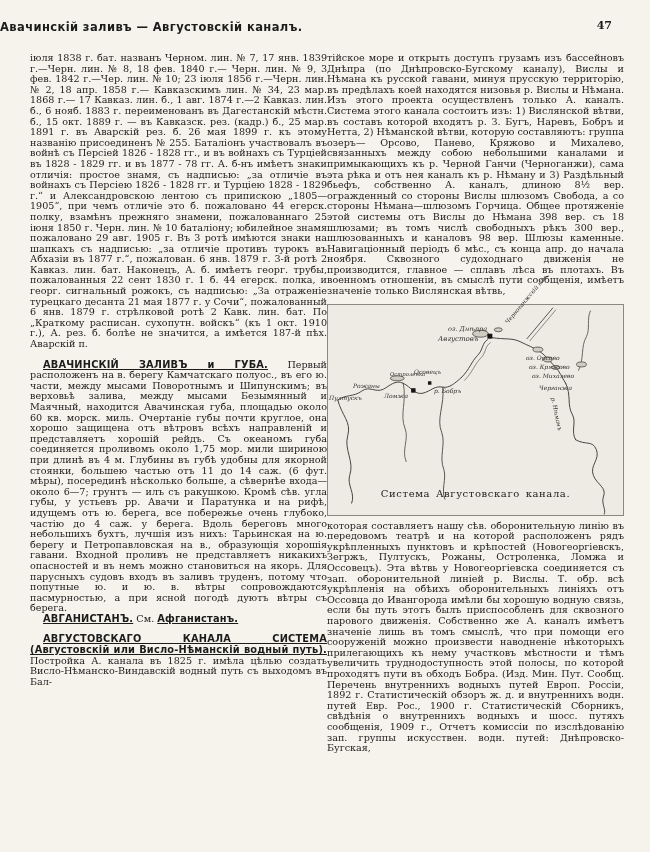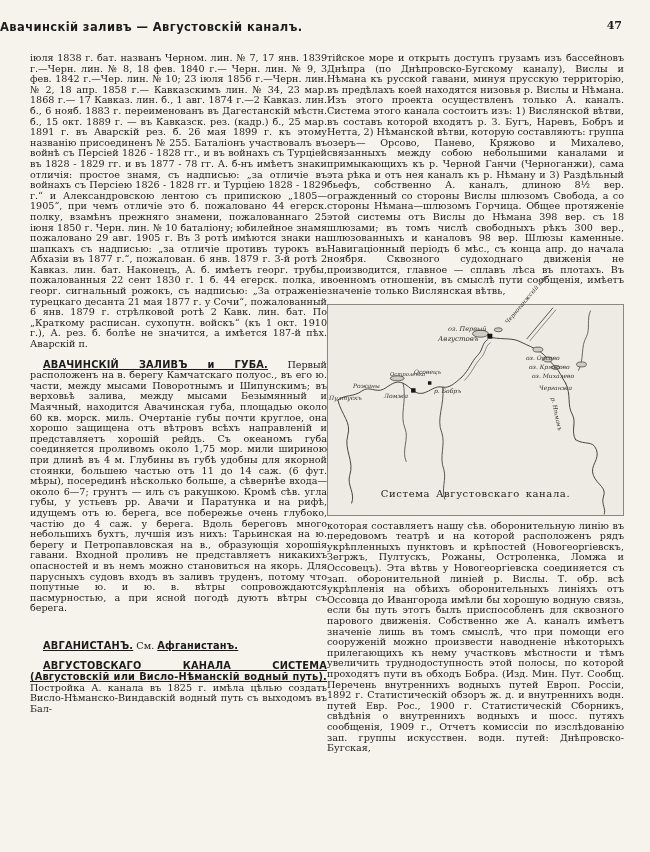--- a/index.html
+++ b/index.html
@@ -18,39 +18,39 @@
   }
   .running-title{
     text-align:left;
     font-family:"DejaVu Sans", sans-serif;
     font-weight:bold;
     font-size:11.5px;
     letter-spacing:.4px;
   }
   .page-number{
     position:absolute;
-    right:28px;top:19px;
+    right:38px;top:19px;
     font-weight:bold;
     font-size:11px;
   }
   .columns{
     display:flex;
     gap:0;
     padding:9px 26px 0 30px;
   }
   .col{
     flex:1 1 0;
     font-size:9.6px;
     line-height:10.6px;
     text-align:justify;
     text-justify:inter-word;
   }
   .col p{margin:0;}
   p.entry{margin-top:10px;text-indent:13px;}
-  p.see{margin-top:27px;}
+  p.see{margin-top:0;}
   .entry-heading{
     font-family:"DejaVu Sans", sans-serif;
     font-weight:bold;
     font-size:9.8px;
     letter-spacing:.2px;
     text-decoration:underline;
   }
   .map-figure{
     position:relative;
     margin:7px 0 5px 0;
@@ -139,21 +139,21 @@
             <ellipse cx="66" cy="74" rx="7" ry="2.5"></ellipse>
             <ellipse cx="252" cy="60" rx="5" ry="2.5"></ellipse>
           </g>
           <g fill="#151515" stroke="none">
             <rect x="157" y="29" width="5" height="5"></rect>
             <rect x="80" y="84" width="4.5" height="4.5"></rect>
             <rect x="97" y="77" width="3.5" height="3.5"></rect>
           </g>
         </svg>
 
-        <span class="map-label" style="left:120px;top:21px;">оз. Первый</span>
+        <span class="map-label" style="left:120px;top:21px;">оз. Днѣпра</span>
         <span class="map-label" style="left:110px;top:31px;font-size:7px;">Августовъ</span>
         <span class="map-label" style="left:176px;top:16px;transform:rotate(-50deg);transform-origin:left top;font-size:5.8px;">Черноганжскій кан.</span>
         <span class="map-label" style="left:198px;top:50px;font-size:6px;">оз. Орсово</span>
         <span class="map-label" style="left:201px;top:59px;font-size:6px;">оз. Кряжово</span>
         <span class="map-label" style="left:204px;top:68px;font-size:6px;">оз. Михалево</span>
         <span class="map-label" style="left:211px;top:80px;font-size:6px;">Черганжа</span>
         <span class="map-label" style="left:86px;top:64px;font-size:6px;">Осовецъ</span>
         <span class="map-label" style="left:106px;top:83px;font-size:6px;">р. Бобръ</span>
         <span class="map-label" style="left:62px;top:66px;font-size:5.3px;">Остроленка</span>
         <span class="map-label" style="left:56px;top:88px;font-size:6px;">Ломжа</span>

